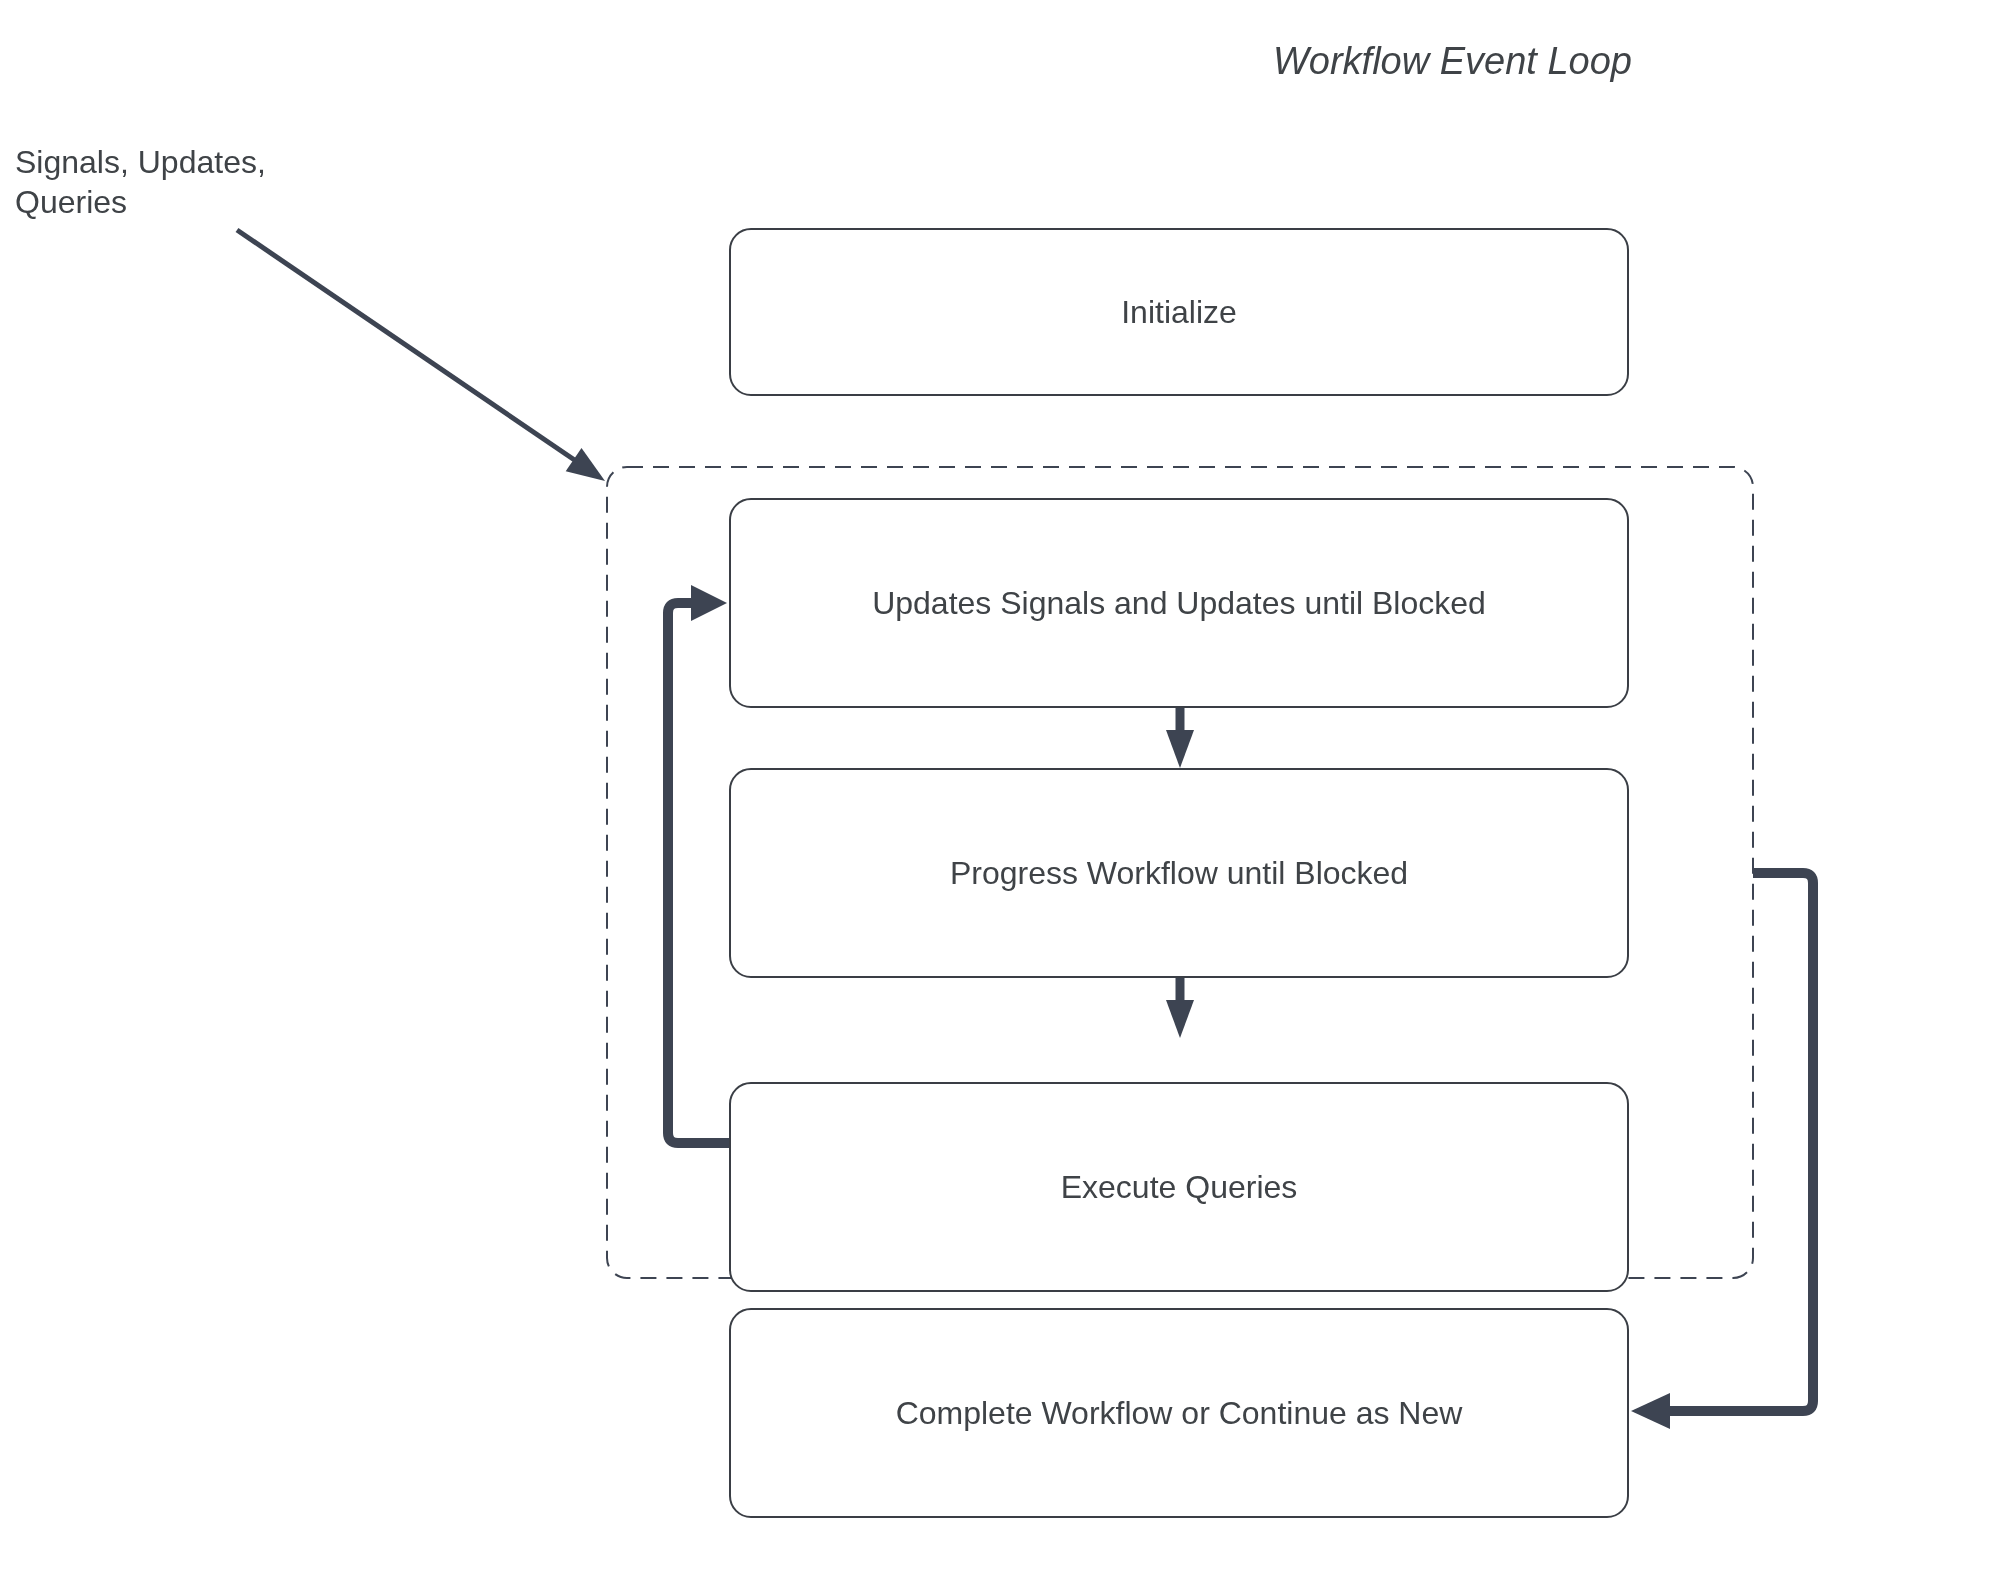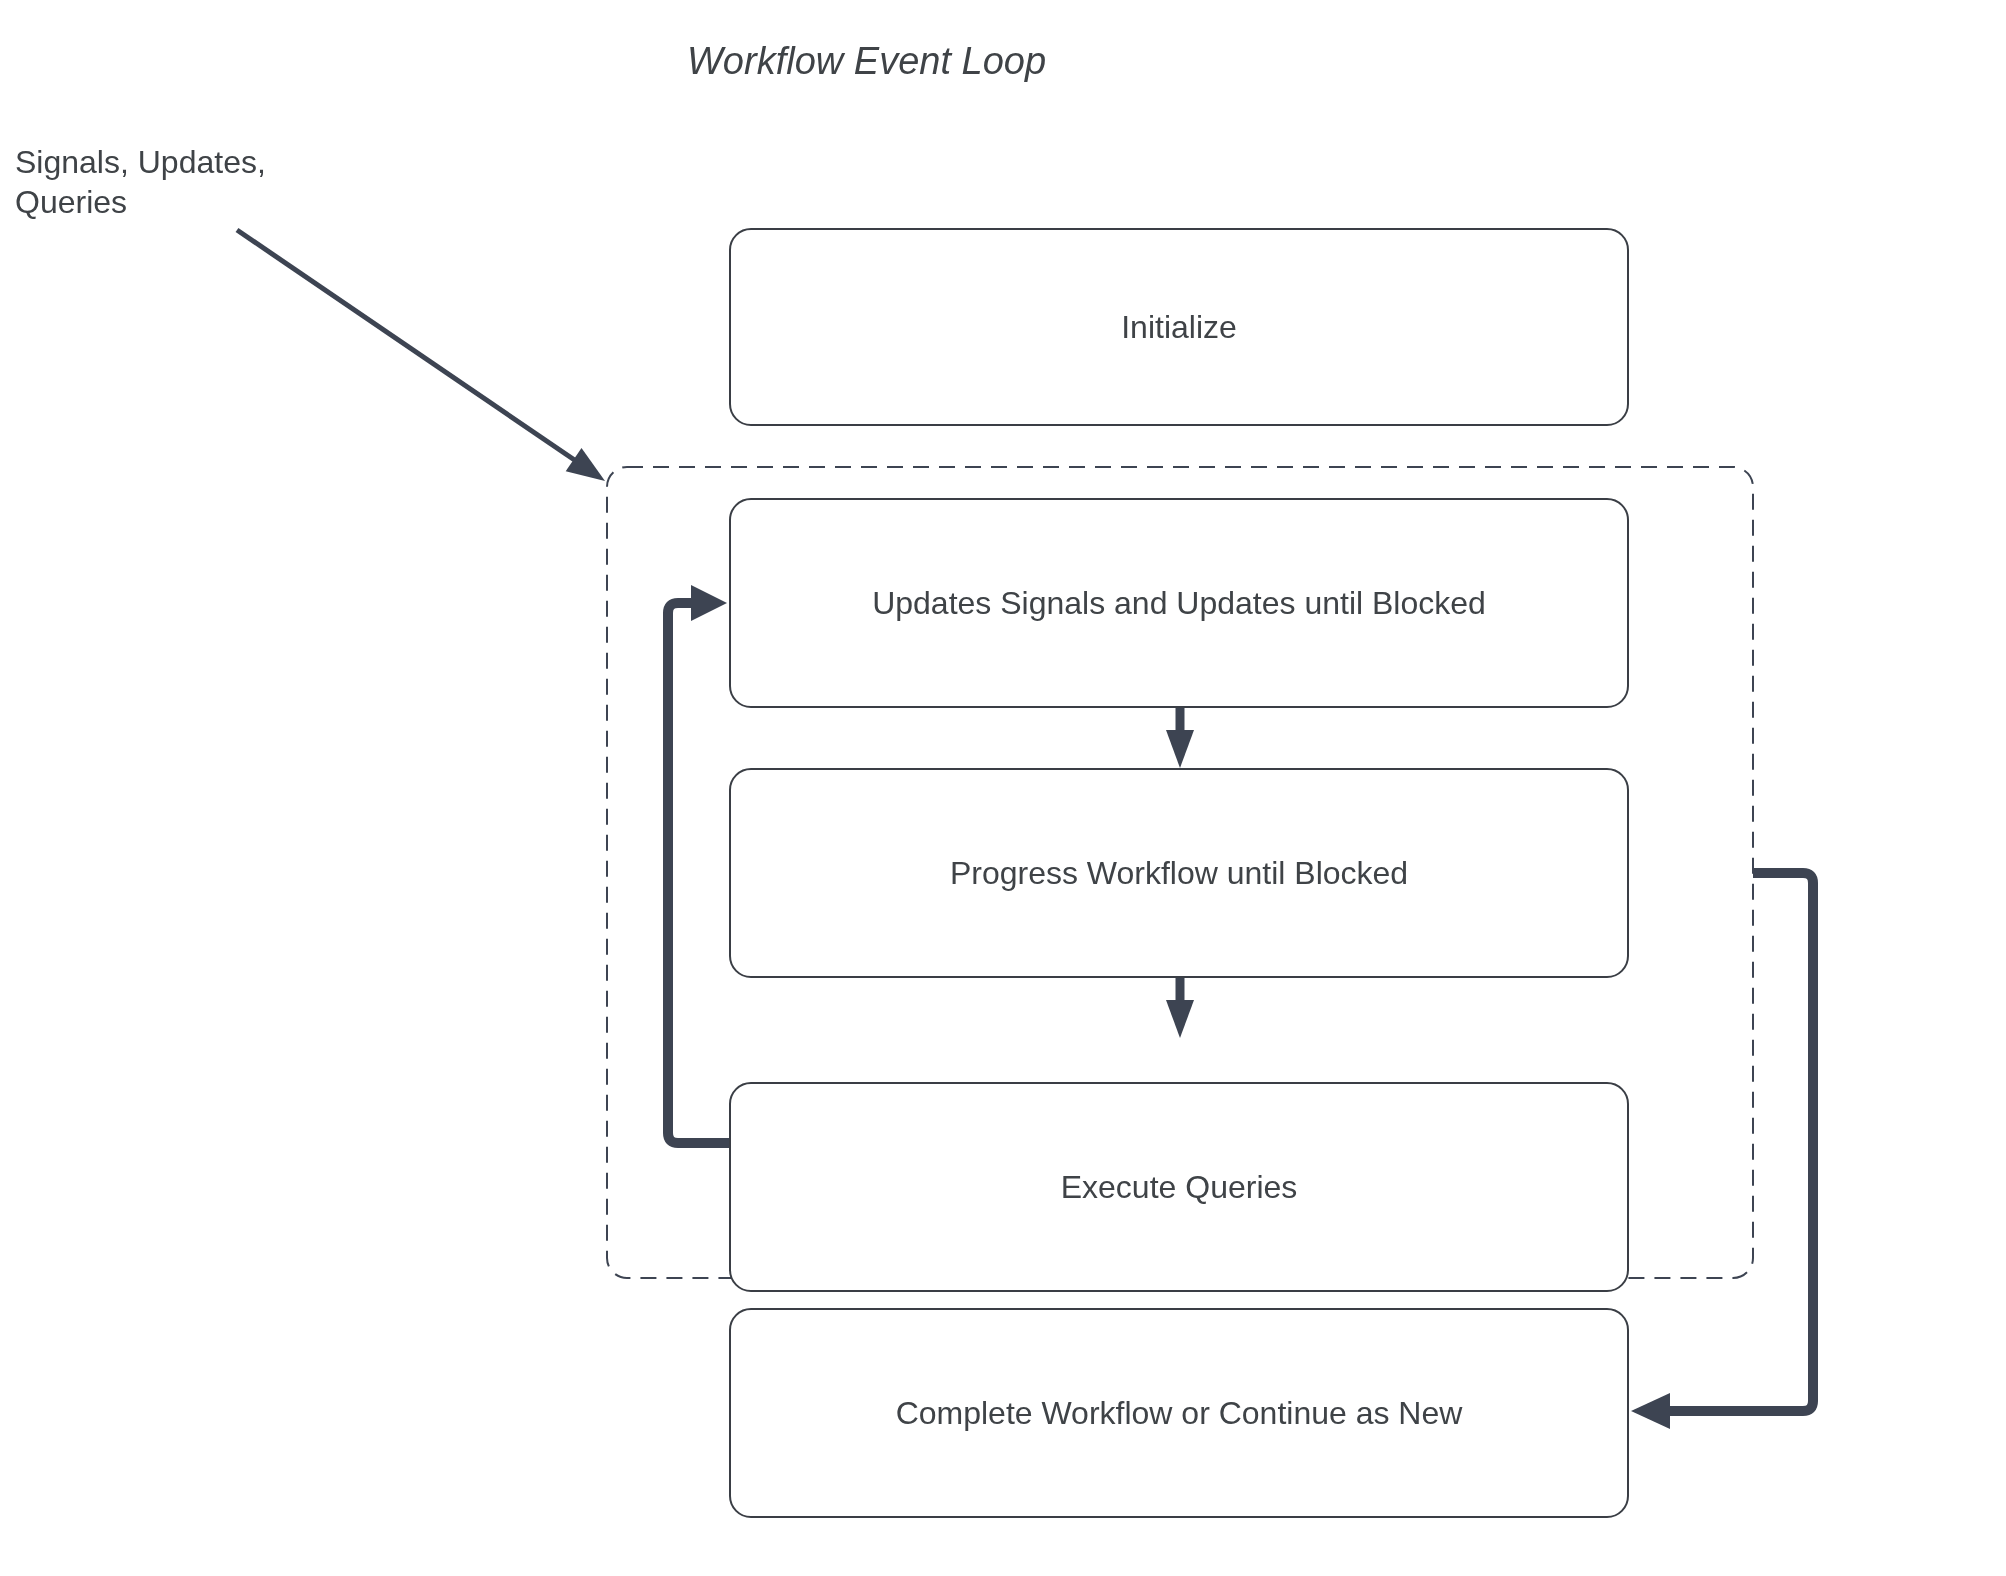--- a/index.html
+++ b/index.html
@@ -57,31 +57,31 @@
     border: 2px solid var(--node-border);
     border-radius: 22px;
     display: flex;
     align-items: center;
     justify-content: center;
     text-align: center;
     font-size: 32px;
     color: var(--text);
     padding: 0 30px;
   }
-  .node-initialize        { top: 228px;  height: 198px; }
+  .node-initialize        { top: 228px;  height: 168px; }
   .node-progress-signals  { top: 498px;  height: 210px; }
   .node-progress-workflow { top: 768px;  height: 210px; }
   .node-execute-queries   { top: 1038px; height: 210px; margin-top: 44px; }
   .node-complete          { top: 1308px; height: 210px; }
   .diagram-title {
     position: absolute;
-    left: 687px;
+    left: 732px;
     top: 40px;
     width: 900px;
-    text-align: left;
+    text-align: right;
     font-size: 38px;
     font-style: italic;
     color: var(--text);
   }
   .annotation {
     position: absolute;
     left: 15px;
     top: 142px;
     width: 300px;
     text-align: left;

